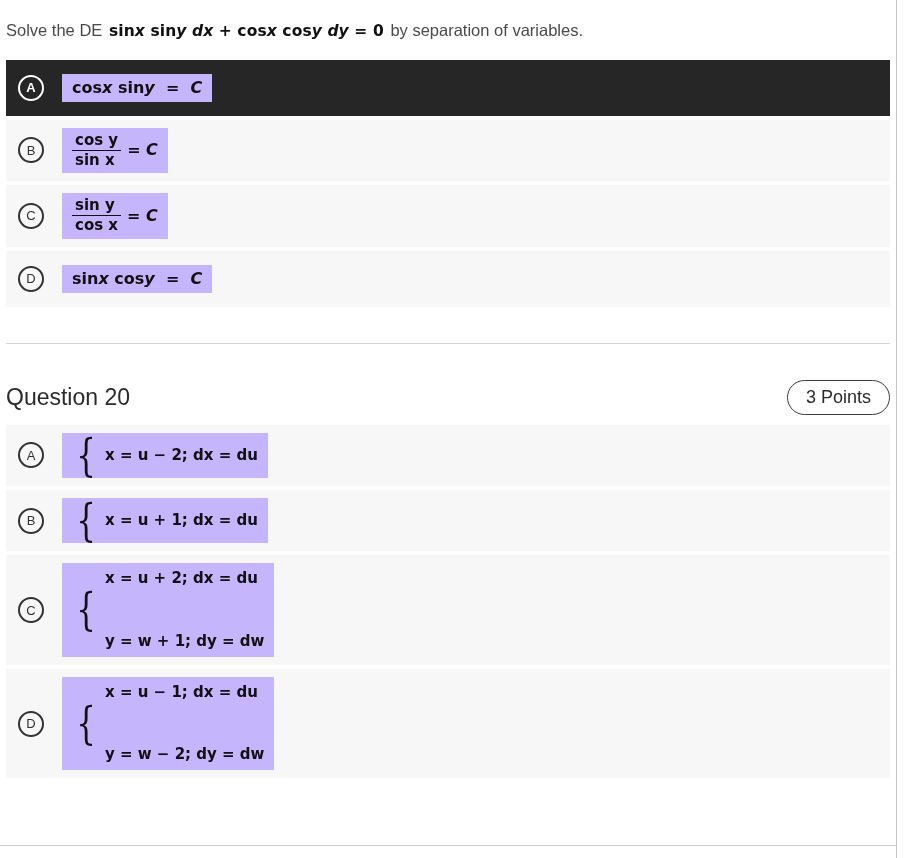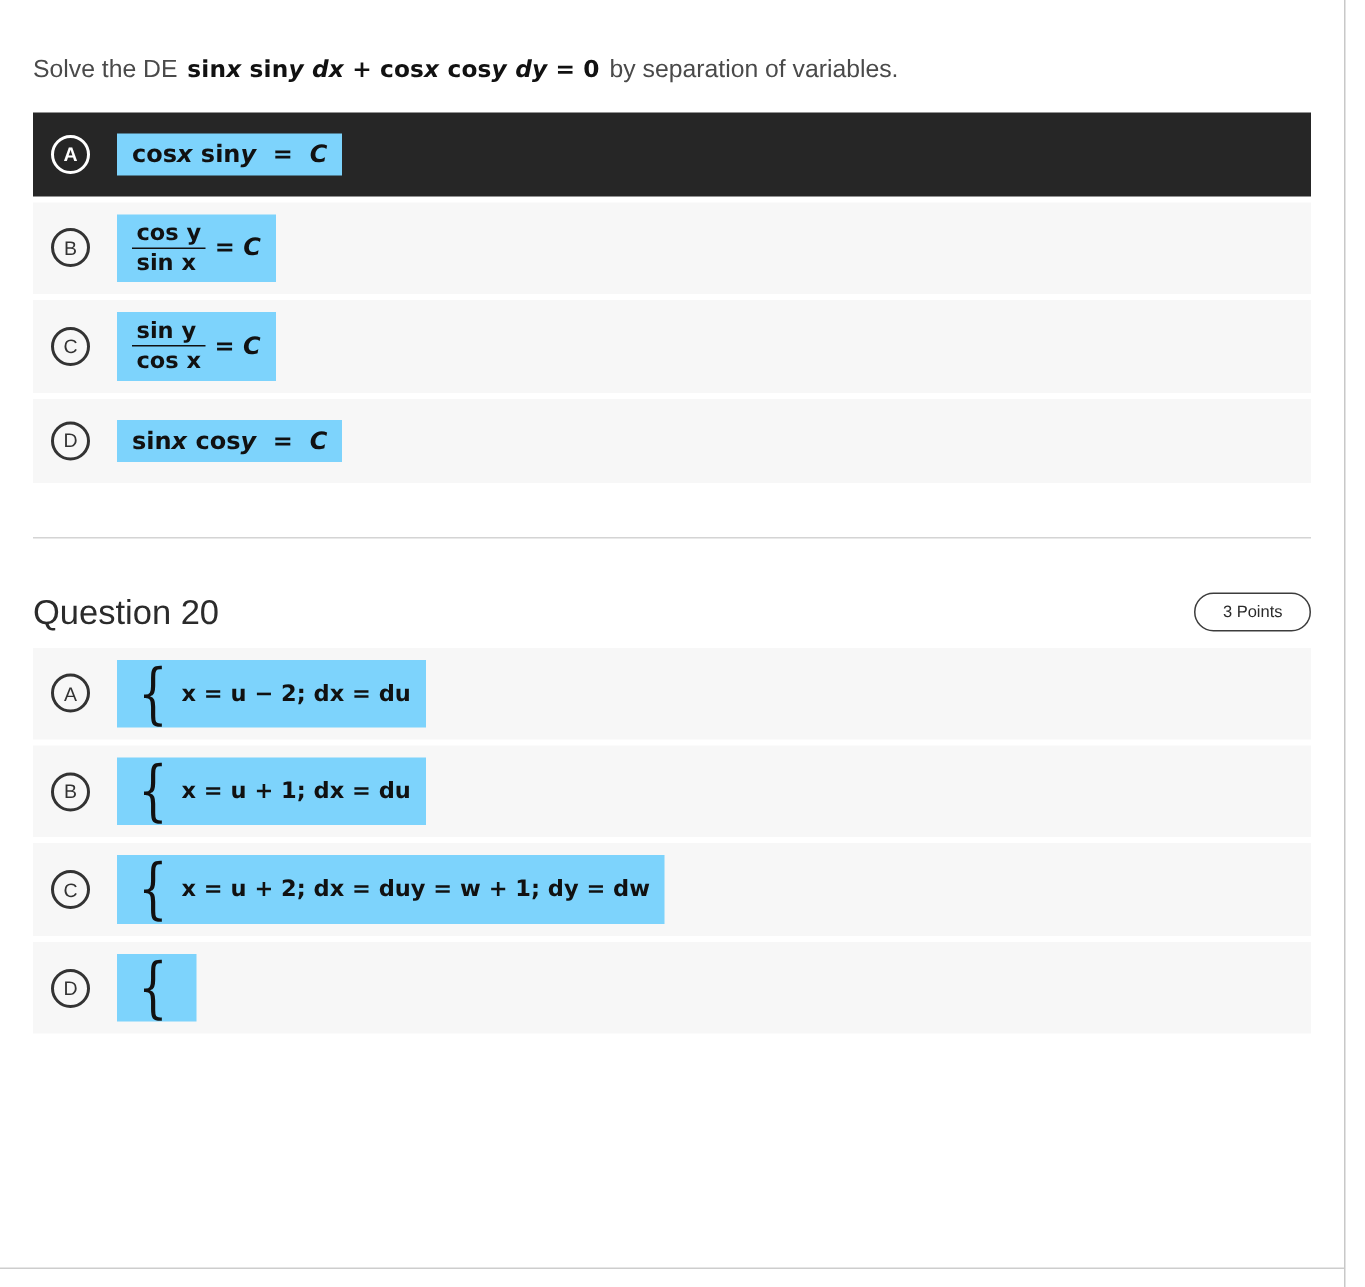--- a/index.html
+++ b/index.html
@@ -31,21 +31,21 @@
     position: absolute;
     left: 0;
     top: 845px;
     width: 896px;
     height: 1px;
     background: #cdcdcd;
   }
 
   .page {
     width: 896px;
-    padding: 16px;
+    padding: 0;
   }
 
   .q-block { padding: 0 6px; }
 
   
   .stem {
     color: #4a4a4a;
     font-size: 16.5px;
     line-height: 32px;
     margin: 0;
@@ -99,21 +99,21 @@
     justify-content: center;
     margin-right: 18px;
     font-family: "Liberation Sans", sans-serif;
   }
   .choice.selected .bullet {
     border-color: #ffffff;
     color: #ffffff;
     font-weight: bold;
   }
   .answer-img {
-    background: #7dd3fc;
+    background: #c4b5fd;
     color: #111111;
     padding: 4px 10px;
     display: inline-block;
     font-family: "DejaVu Sans", sans-serif;
     font-weight: bold;
     font-size: 16px;
     line-height: 1.25;
     white-space: nowrap;
   }
   .answer-img i { font-style: italic; }
@@ -142,21 +142,21 @@
   }
   .brace {
     font-size: 44px;
     font-weight: 300;
     line-height: 0.85;
     margin-right: 5px;
     font-family: "DejaVu Serif", serif;
     transform: scaleX(0.7);
     display: inline-block;
   }
-  .system-lines { display: flex; flex-direction: row; line-height: 1.55; }
+  .system-lines { display: flex; flex-direction: column; line-height: 1.55; gap: 39px; }
   .system-lines span { white-space: nowrap; }
 
   
   .separator {
     height: 1px;
     background: #d4d4d4;
     margin: 36px 0 0 0;
   }
   .q-header {
     display: flex;
@@ -166,21 +166,21 @@
   }
   .q-title {
     font-size: 23px;
     color: #2b2b2b;
     font-weight: 400;
   }
   .points-badge {
     border: 1px solid #3c3c3c;
     border-radius: 18px;
     padding: 6px 18px;
-    font-size: 11px;
+    font-size: 18px;
     color: #2b2b2b;
     background: #ffffff;
     white-space: nowrap;
   }
 </style>
 </head>
 <body>
 
 <div class="page">
 
@@ -274,20 +274,24 @@
             </span>
           </span>
         </span>
       </div>
 
       <div class="choice">
         <span class="bullet">D</span>
         <span class="answer-img">
           <span class="system">
             <span class="brace">{</span>
+            <span class="system-lines">
+              <span>x = u − 1;  dx = du</span>
+              <span>y = w − 2;  dy = dw</span>
+            </span>
           </span>
         </span>
       </div>
 
     </div>
   </div>
 
 </div>
 
 <div class="bottom-rule"></div>

